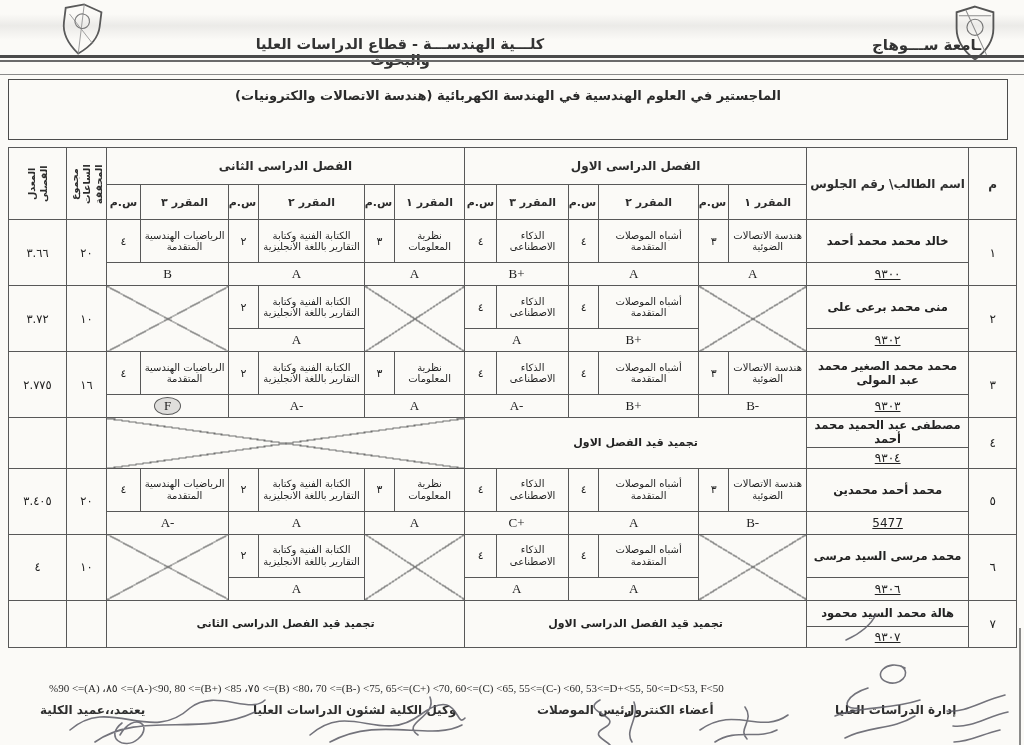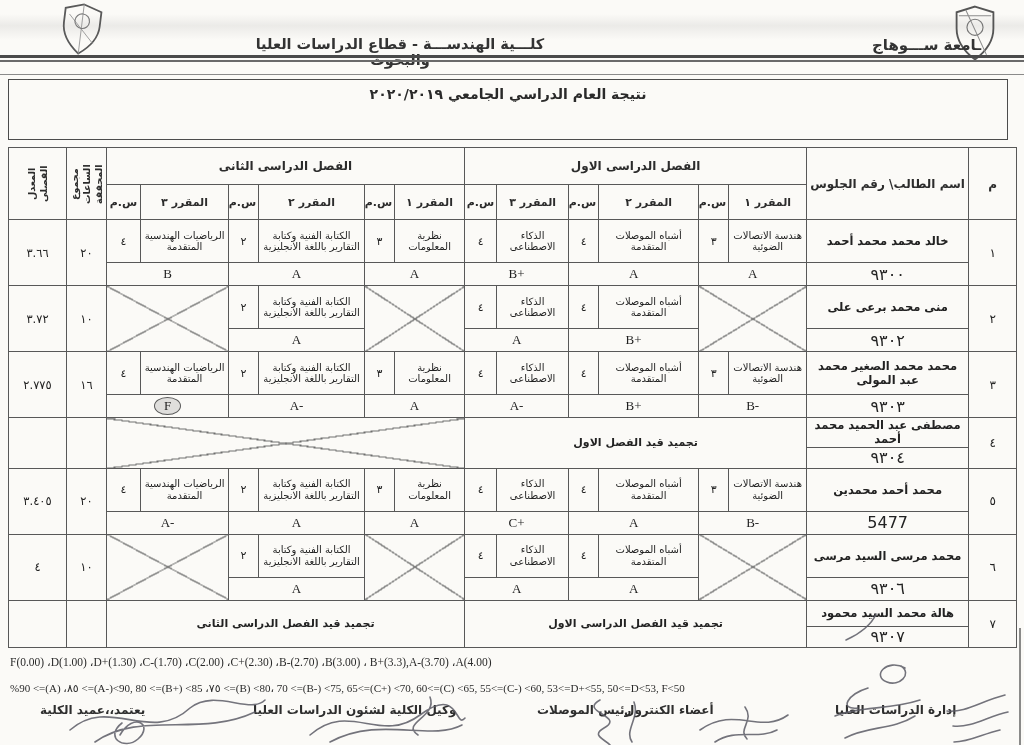--- a/index.html
+++ b/index.html
@@ -28,39 +28,39 @@
   table{width:1008px;border-collapse:collapse;table-layout:fixed;border:1.6px solid #424242;}
   td,th{border:1px solid #585858;padding:0 2px;overflow:hidden;vertical-align:middle;text-align:center;}
   tr.hA>th{height:36px;font-size:12px;font-weight:bold;color:#2c2c2c;}
   tr.hB>th{height:34px;font-size:11px;font-weight:bold;color:#2c2c2c;}
   tr.rt>td{height:42px;}
   tr.rb>td{height:22px;}
   tr.rts>td{height:25px;}
   tr.rbs>td{height:20px;}
   .no{font-size:12px;}
   .name{font-size:11.5px;font-weight:bold;line-height:1.25;margin-left:48px;}
-  .seat{font-size:16px;}
+  .seat{font-size:12px;text-decoration:underline;}
   .course{font-size:10px;line-height:1.14;margin-left:42px;}
   .credit{font-size:11px;}
   .grade{direction:ltr;font-family:"Liberation Serif","DejaVu Sans",serif;font-size:13px;color:#1e1e1e;}
   .hours,.gpa{font-size:11.5px;}
   .frozen{font-size:11px;font-weight:bold;}
   .vh{padding:0;}
   .vwrap{writing-mode:vertical-rl;transform:rotate(180deg);height:62px;margin:0 auto;
         font-size:9.5px;font-weight:bold;line-height:1.25;}
   .xcell{background:
     linear-gradient(to top right,transparent calc(50% - .6px),#6f6f6f calc(50% - .6px) calc(50% + .6px),transparent calc(50% + .6px)),
     linear-gradient(to top left,transparent calc(50% - .6px),#6f6f6f calc(50% - .6px) calc(50% + .6px),transparent calc(50% + .6px));}
   .circled{display:inline-block;border:1.4px solid #5a5a5a;border-radius:50%;
         padding:0 9px;background:rgba(150,150,150,.28);}
   
   .scale{position:absolute;left:10px;direction:ltr;text-align:left;
         font-family:"Liberation Serif","DejaVu Sans",serif;color:#2a2a2a;white-space:nowrap;}
   .scale1{top:655px;font-size:11.5px;}
-  .scale2{top:682px;font-size:11px;}
+  .scale2{top:682px;font-size:11px;margin-left:39px;}
   .sig{position:absolute;top:703px;font-size:12px;font-weight:bold;color:#2e2e2e;direction:rtl;white-space:nowrap;}
   .ink{position:absolute;left:0;top:0;pointer-events:none;}
   .edgeline{position:absolute;right:3px;top:628px;width:2px;height:117px;background:#5a5a5a;opacity:.7;}
 </style>
 </head>
 <body>
 
 <div class="page">
   <div class="scanband"></div>
 
@@ -77,21 +77,21 @@
         <path d="M6 10 H34 M12 5 L30 44" stroke="#8c8c8c" stroke-width=".9" fill="none"></path>
         <circle cx="20" cy="20" r="7" fill="none" stroke="#777" stroke-width="1"></circle>
       </svg>
   </div>
   <div class="uni-name">ـامعة ســـوهاج</div>
   <div class="fac-name">كلـــية الهندســـة  -  قطاع الدراسات العليا والبحوث</div>
   <div class="rule"></div>
   <div class="thinline"></div>
 
   <div class="titlebox">
-    <div class="t1">نتيجة  العام الدراسي الجامعي ٢٠٢٠/٢٠١٩</div>
+    <div class="t2">الماجستير في العلوم الهندسية في الهندسة  الكهربائية (هندسة الاتصالات والكترونيات)</div>
   </div>
 
   <div class="tblwrap">
   <table>
     <colgroup>
       <col style="width:48px">
           <col style="width:162px">
       <col style="width:78px">
           <col style="width:30px">
           <col style="width:100px">
@@ -284,21 +284,20 @@
       <td class="hours" rowspan="2"></td>
       <td class="gpa" rowspan="2"></td>
     </tr>
     <tr class="rbs">
       <td class="seat">٩٣٠٧</td>
     </tr>
   </tbody>
       </table>
   </div>
 
-  <div class="scale scale1">F(0.00) ،D(1.00) ،D+(1.30) ،C-(1.70) ،C(2.00) ،C+(2.30) ،B-(2.70) ،B(3.00) ، B+(3.3),A-(3.70)  ،A(4.00)</div>
   <div class="scale scale2">%90 &lt;=(A) ،٨٥ &lt;=(A-)&lt;90, 80 &lt;=(B+) &lt;85 ،٧٥ &lt;=(B) &lt;80، 70 &lt;=(B-) &lt;75,  65&lt;=(C+) &lt;70, 60&lt;=(C) &lt;65, 55&lt;=(C-) &lt;60, 53&lt;=D+&lt;55, 50&lt;=D&lt;53, F&lt;50</div>
 
   <div class="sig" style="left:835px;text-align:center;">إدارة الدراسات العليا</div>
   <div class="sig" style="left:624px;">أعضاء الكنترول</div>
   <div class="sig" style="left:537px;">رئيس الموصلات</div>
   <div class="sig" style="left:253px;">وكيل الكلية لشئون الدراسات العليا</div>
   <div class="sig" style="left:40px;">يعتمد،،عميد الكلية</div>
 
   <svg class="ink" width="1024" height="745" viewBox="0 0 1024 745">
     <g fill="none" stroke="#5c5c66" stroke-width="1.6" stroke-linecap="round" opacity=".85">

